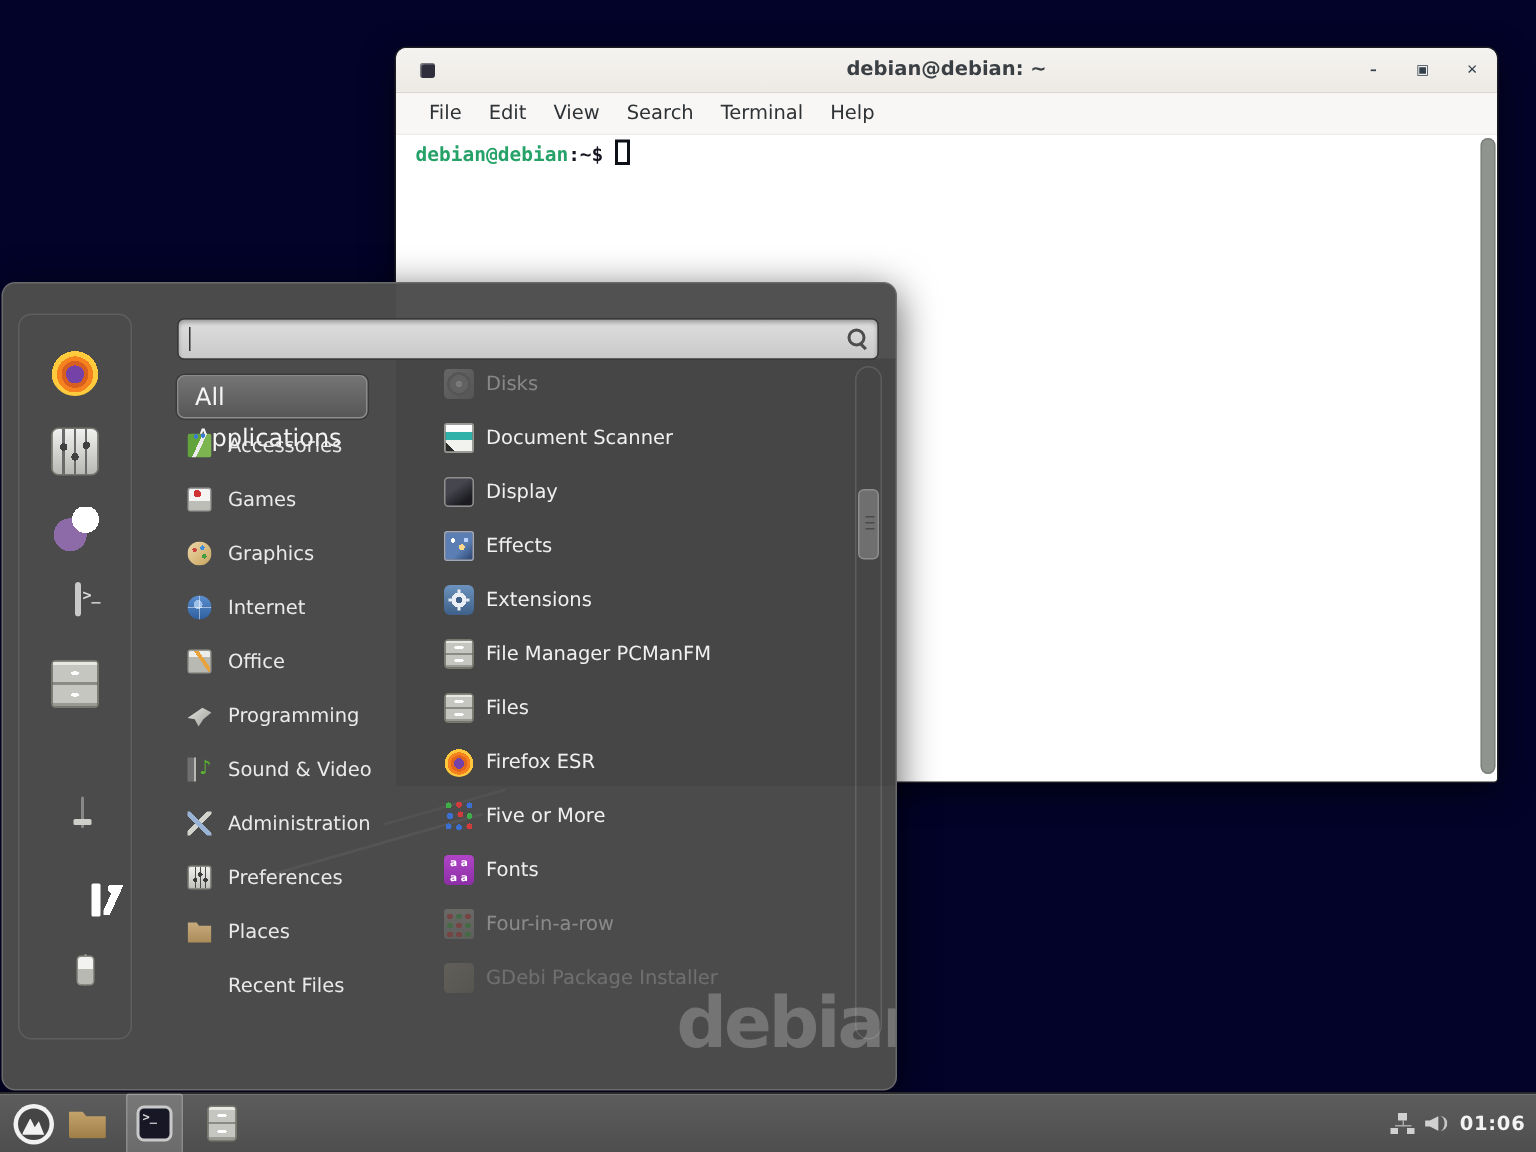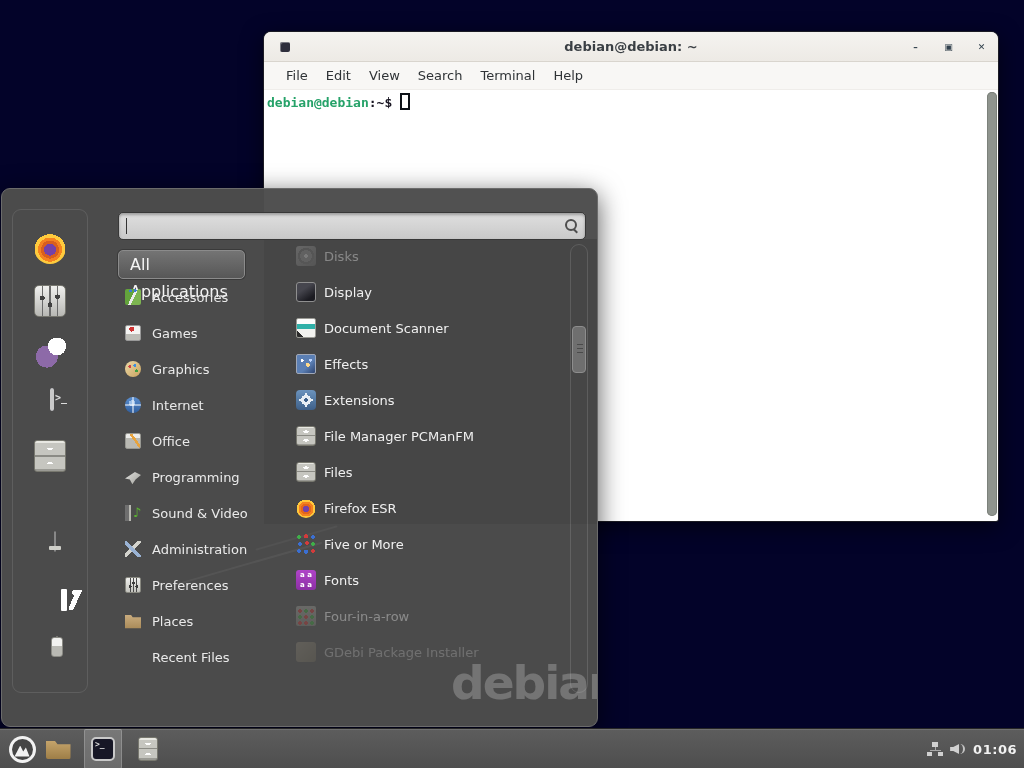--- a/index.html
+++ b/index.html
@@ -16,21 +16,21 @@
   .title{position:absolute;left:0;right:0;top:0;height:30px;line-height:30px;text-align:center;
     font-size:13px;font-weight:bold;color:#3a3f44;}
   .win-ico{position:absolute;left:16px;top:10px;width:10px;height:10px;background:#2e2e3c;
     border-radius:2px;box-shadow:inset 1px 1px 0 rgba(255,255,255,.35);}
   .winbtns{position:absolute;right:10px;top:0;height:30px;display:flex;gap:20px;align-items:center;z-index:2;}
   .wb{width:13px;text-align:center;font-size:9px;color:#31404c;font-weight:bold;cursor:default;}
   .menubar{height:28px;background:#f8f7f5;display:flex;align-items:center;padding-left:13px;border-bottom:1px solid #efedea;}
   .mi{padding:0 9px;font-size:13px;color:#2f3336;line-height:28px;}
   .termbody{position:relative;height:430px;background:#ffffff;border-radius:0 0 2px 2px;
     font-family:"DejaVu Sans Mono",monospace;font-size:13px;}
-  .promptline{padding:3px 0 0 3px;line-height:20px;white-space:nowrap;}
+  .promptline{padding:3px 0 0 13px;line-height:20px;white-space:nowrap;}
   .p-user{color:#26a269;font-weight:bold;}
   .p-rest{color:#171421;font-weight:bold;}
   .cursor{display:inline-block;width:10px;height:17px;border:2px solid #0d1117;margin-left:8px;vertical-align:-3px;background:#fff;}
   .tscroll{position:absolute;right:1px;top:2px;width:10px;height:424px;border-radius:5px;
     background:#8f948e;box-shadow:inset 0 0 0 1px #7c817b;}
 
   
   .appmenu{position:absolute;left:1px;top:188px;width:597px;height:539px;z-index:5;
     background:#4b4b4b;border:1px solid #6b6b6b;border-radius:9px;overflow:hidden;
     box-shadow:0 6px 26px rgba(0,0,0,.65);}
@@ -334,26 +334,26 @@
           <span class="lbl">Recent Files</span>
         </div>
     </div>
 
     <div class="apps">
       <div class="approw dim">
           <span class="aic a-disks"></span>
           <span class="lbl">Disks</span>
         </div>
       <div class="approw">
+          <span class="aic a-scanner"></span>
+          <span class="lbl">Document Scanner</span>
+        </div>
+      <div class="approw">
           <span class="aic a-display"></span>
           <span class="lbl">Display</span>
-        </div>
-      <div class="approw">
-          <span class="aic a-scanner"></span>
-          <span class="lbl">Document Scanner</span>
         </div>
       <div class="approw">
           <span class="aic a-effects"></span>
           <span class="lbl">Effects</span>
         </div>
       <div class="approw">
           <span class="aic a-extensions"></span>
           <span class="lbl">Extensions</span>
         </div>
       <div class="approw">

